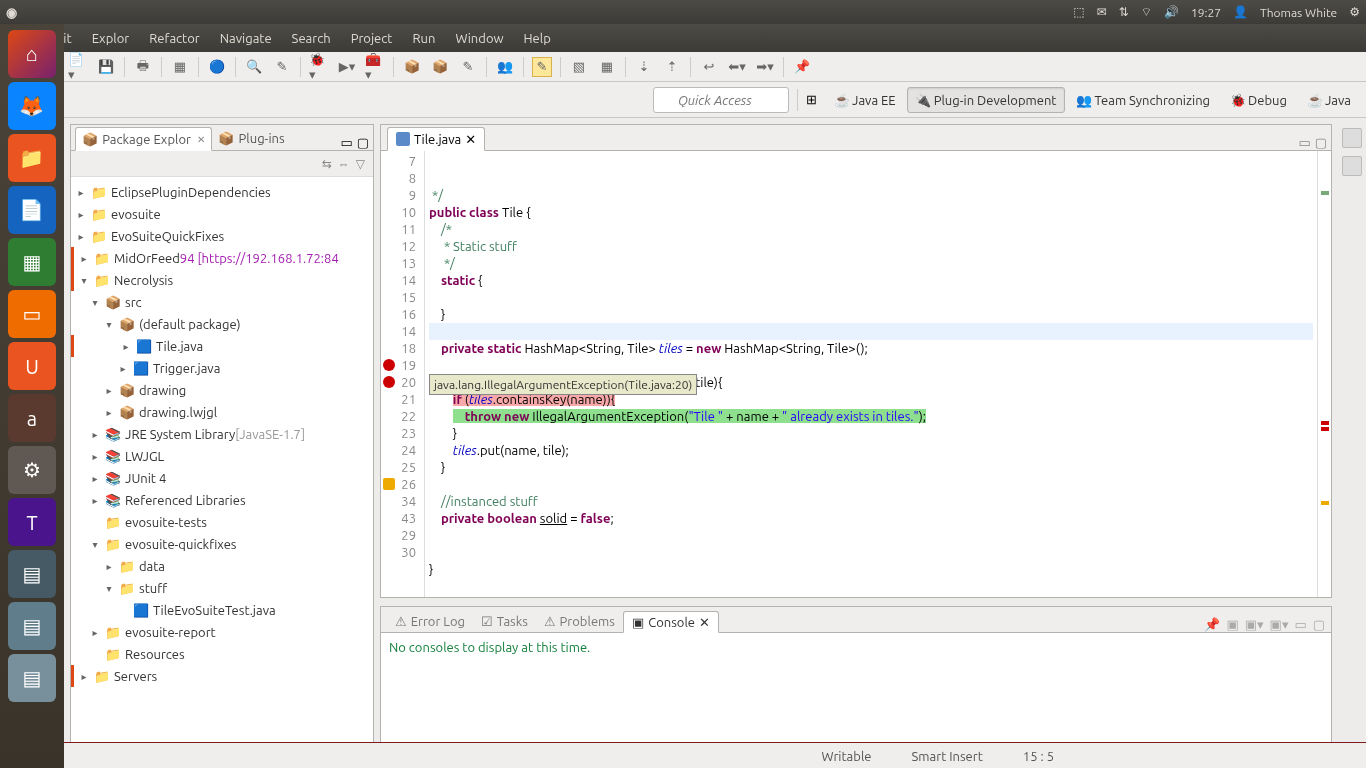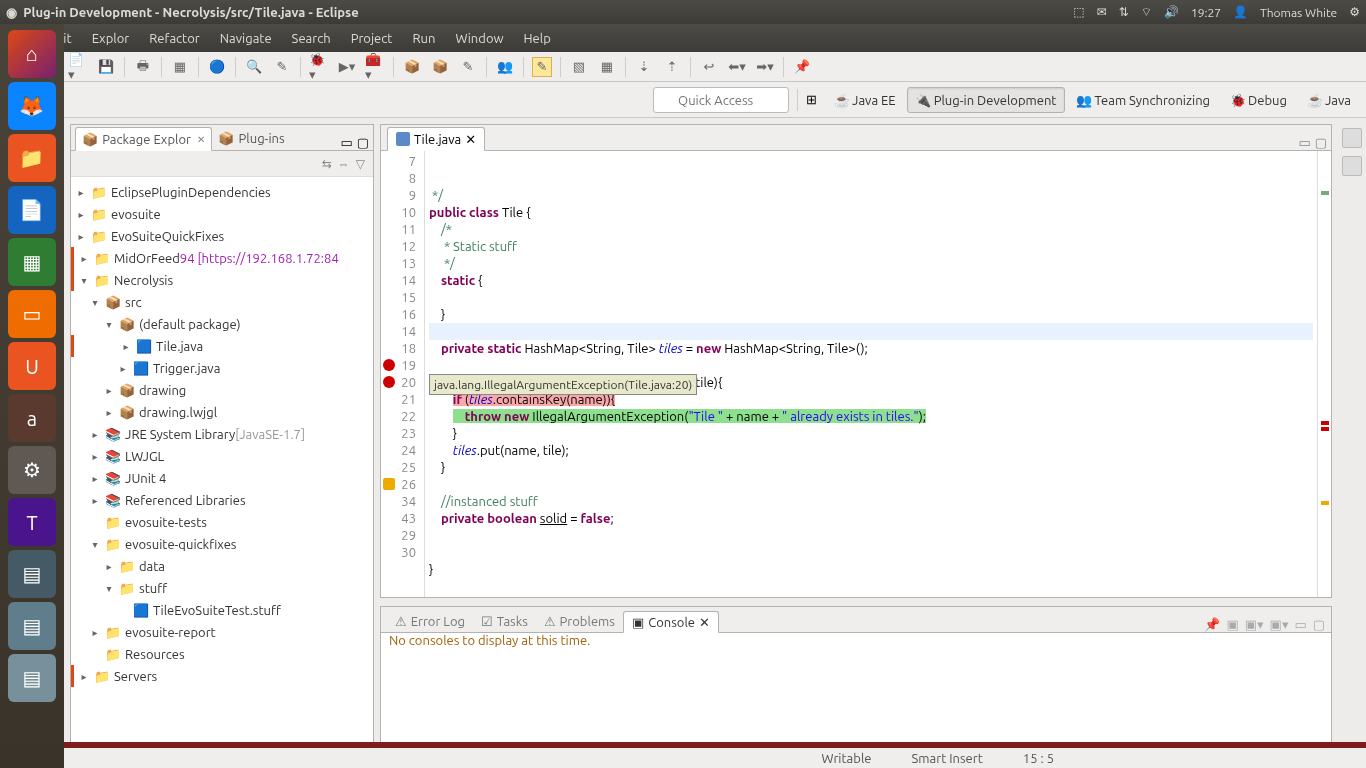--- a/index.html
+++ b/index.html
@@ -23,21 +23,21 @@
 .gear { background:#5f5853; }
 .tex { background:#4a148c; }
 .app1 { background:#455a64; }
 .app2 { background:#607d8b; }
 .app3 { background:#78909c; }
 .workspace { position:absolute; top:52px; left:64px; right:0; bottom:0; background:#edeceb; }
 .toolbar1 { height:30px; background:#efeeec; border-bottom:1px solid #c8c7c5; display:flex; align-items:center; padding:0 4px; gap:8px; }
 .toolbar1 .tb-btn { width:20px; height:20px; display:flex; align-items:center; justify-content:center; color:#666; }
 .toolbar1 .sep { width:1px; height:20px; background:#ccc; }
 .toolbar2 { height:36px; background:#efeeec; border-bottom:1px solid #c8c7c5; display:flex; align-items:center; justify-content:flex-end; padding:0 6px; gap:8px; }
-.qa { width:136px; height:26px; border:1px solid #bbb; border-radius:3px; padding:0 6px 0 24px; background:#fff; color:#999; position:relative; }
+.qa { width:136px; height:26px; border:1px solid #bbb; border-radius:3px; padding:0 6px 0 24px; background:#fff; font-style:italic; color:#999; position:relative; }
 .qa::before { content:"🔍"; position:absolute; left:4px; top:4px; font-size:12px; font-style:normal; }
 .persp { display:flex; align-items:center; height:26px; padding:0 8px; border:1px solid transparent; border-radius:3px; gap:4px; font-size:12px; color:#333; }
 .persp.active { background:#e4e3e1; border-color:#b5b3b0; box-shadow:inset 0 1px 2px rgba(0,0,0,0.1); }
 .persp .picon { width:14px; height:14px; }
 .main-area { display:flex; height:calc(100% - 66px); }
 .left-col { width:310px; display:flex; flex-direction:column; padding:6px 0 6px 6px; }
 .view-frame { background:#fff; border:1px solid #b5b3b0; display:flex; flex-direction:column; }
 .view-tabs { height:26px; background:#efeeec; display:flex; align-items:flex-end; border-bottom:1px solid #b5b3b0; padding-left:4px; }
 .vtab { height:24px; display:flex; align-items:center; padding:0 6px; gap:4px; color:#555; font-size:12px; }
 .vtab.active { background:#fff; border:1px solid #b5b3b0; border-bottom:1px solid #fff; border-radius:3px 3px 0 0; margin-bottom:-1px; }
@@ -76,33 +76,32 @@
 .tooltip-box { position:absolute; background:#e8e8cb; border:1px solid #888; padding:1px 4px; font-size:12px; color:#333; font-family:Ubuntu,sans-serif; }
 .overview { width:14px; background:#fff; border-left:1px solid #ddd; position:relative; }
 .ov-warn { position:absolute; right:2px; width:8px; height:4px; background:#ea0; }
 .ov-err { position:absolute; right:2px; width:8px; height:4px; background:#c00; }
 .ov-info { position:absolute; right:2px; width:8px; height:4px; background:#7a7; }
 .bottom-frame { height:160px; border:1px solid #b5b3b0; background:#fff; display:flex; flex-direction:column; }
 .btabs { height:26px; background:#efeeec; display:flex; align-items:flex-end; border-bottom:1px solid #b5b3b0; padding-left:6px; }
 .btab { height:22px; display:flex; align-items:center; padding:0 8px; gap:4px; color:#777; font-size:12px; }
 .btab.active { background:#fff; border:1px solid #b5b3b0; border-bottom:1px solid #fff; border-radius:3px 3px 0 0; margin-bottom:-1px; color:#333; }
 .btoolbar { margin-left:auto; display:flex; gap:6px; padding-right:6px; align-items:center; color:#aaa; }
-.console-body { flex:1; padding:0 8px; color:#a16207; font-size:13px; }
+.console-body { flex:1; padding:7px 8px; color:#15803d; font-size:13px; }
 .right-strip { width:28px; display:flex; flex-direction:column; align-items:center; padding-top:10px; gap:8px; }
 .right-strip .ric { width:20px; height:20px; background:#ddd; border:1px solid #bbb; border-radius:2px; }
-.statusbar { position:absolute; bottom:0; left:0; right:0; height:26px; background:#efeeec; border-top:6px solid #7f1d1d; display:flex; align-items:center; padding:0 12px; gap:40px; color:#555; font-size:13px; }
+.statusbar { position:absolute; bottom:0; left:0; right:0; height:26px; background:#efeeec; border-top:1px solid #7f1d1d; display:flex; align-items:center; padding:0 12px; gap:40px; color:#555; font-size:13px; }
 .statusbar .spacer { flex:1; }
 </style>
 </head>
 <body>
 
 <div class="top-panel">
   <div class="title">
     <span>◉</span>
-    <span>Plug-in Development - Necrolysis/src/Tile.java - Eclipse</span>
   </div>
   <div class="indicators">
     <span>⬚</span>
     <span>✉</span>
     <span>⇅</span>
     <span>⌔</span>
     <span>🔊</span>
     <span>19:27</span>
     <span>👤</span>
     <span>Thomas White</span>
@@ -322,21 +321,21 @@
               <span>data</span>
             </div>
             <div class="tree-item d2">
               <span class="exp">▾</span>
               <span class="ico">📁</span>
               <span>stuff</span>
             </div>
             <div class="tree-item d3">
               <span class="exp"></span>
               <span class="ico">🟦</span>
-              <span>TileEvoSuiteTest.stuff</span>
+              <span>TileEvoSuiteTest.java</span>
             </div>
             <div class="tree-item d1">
               <span class="exp">▸</span>
               <span class="ico">📁</span>
               <span>evosuite-report</span>
             </div>
             <div class="tree-item d1">
               <span class="exp"></span>
               <span class="ico">📁</span>
               <span>Resources</span>

